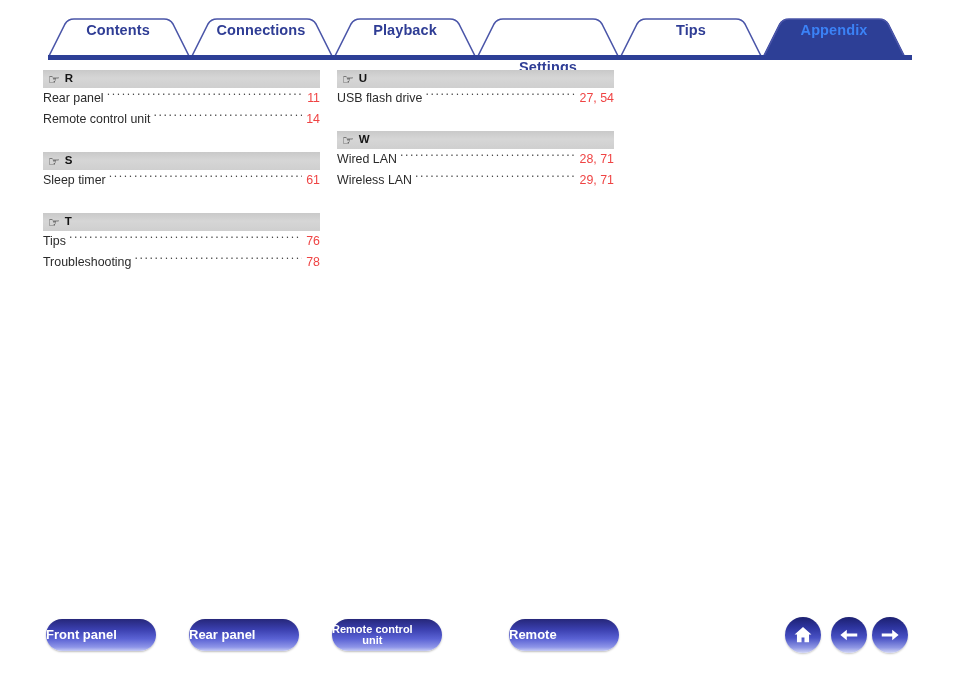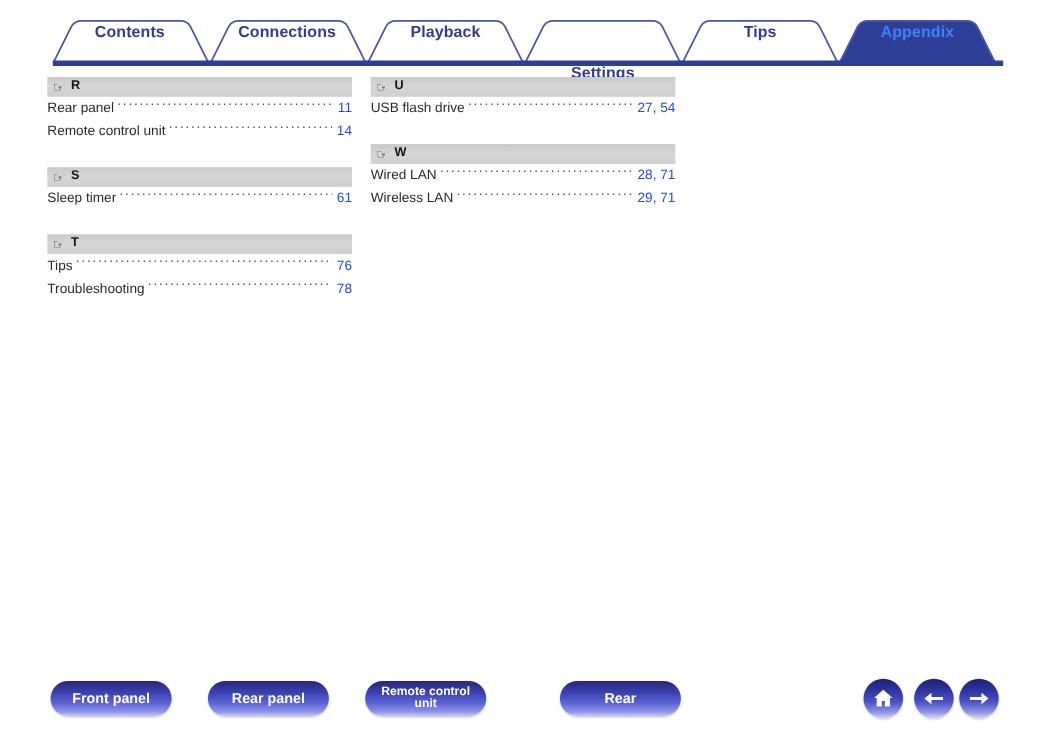--- a/index.html
+++ b/index.html
@@ -107,21 +107,21 @@
     color: #4a4a4a;
     position: absolute;
     left: 0;
     bottom: 0px;
     white-space: nowrap;
   }
   .entry-page {
     flex: 0 0 auto;
     text-align: right;
     font-size: 12.4px;
-    color: #1d4ed8;
+    color: #ef4444;
     padding-left: 2px;
   }
 
   
   #footer {
     position: absolute;
     left: 0;
     top: 602px;
     width: 954px;
     height: 71px;
@@ -129,21 +129,20 @@
   .pill {
     position: absolute;
     height: 32px;
     border-radius: 16px;
     background: linear-gradient(to bottom, #26277a 0%, #3a3fae 32%, #5a62d4 62%, #8e95e8 88%, #c6cbf4 100%);
     color: #ffffff;
     font-size: 13px;
     font-weight: bold;
     display: flex;
     align-items: center;
-    justify-content: center;
     text-align: center;
     line-height: 1.05;
     box-shadow: 0 1px 2px rgba(0,0,0,0.25);
   }
   .pill.two-line { line-height: 1.0; font-size: 11px; }
 
   .circ {
     position: absolute;
     width: 36px;
     height: 36px;
@@ -259,21 +258,21 @@
         <span style="white-space: pre-line;">Front panel</span>
       </div>
       <div class="pill" style="left: 189px; width: 110px; top: 17px;">
         <span style="white-space: pre-line;">Rear panel</span>
       </div>
       <div class="pill two-line" style="left: 332px; width: 110px; top: 17px;">
         <span style="white-space: pre-line;">Remote control
 unit</span>
       </div>
       <div class="pill" style="left: 509px; width: 110px; top: 17px;">
-        <span style="white-space: pre-line;">Rear</span>
+        <span style="white-space: pre-line;">Remote</span>
       </div>
     </div>
 
   <div id="footer-icons">
       <div class="circ" style="left: 785px; top: 15px;">
         <span>
           <svg width="22" height="22" viewBox="0 0 24 24">
             <path d="M12 3.2 2.8 11.4h2.6V20h5V14.6h3.2V20h5v-8.6h2.6Z" fill="#ffffff"></path>
           </svg>
         </span>

